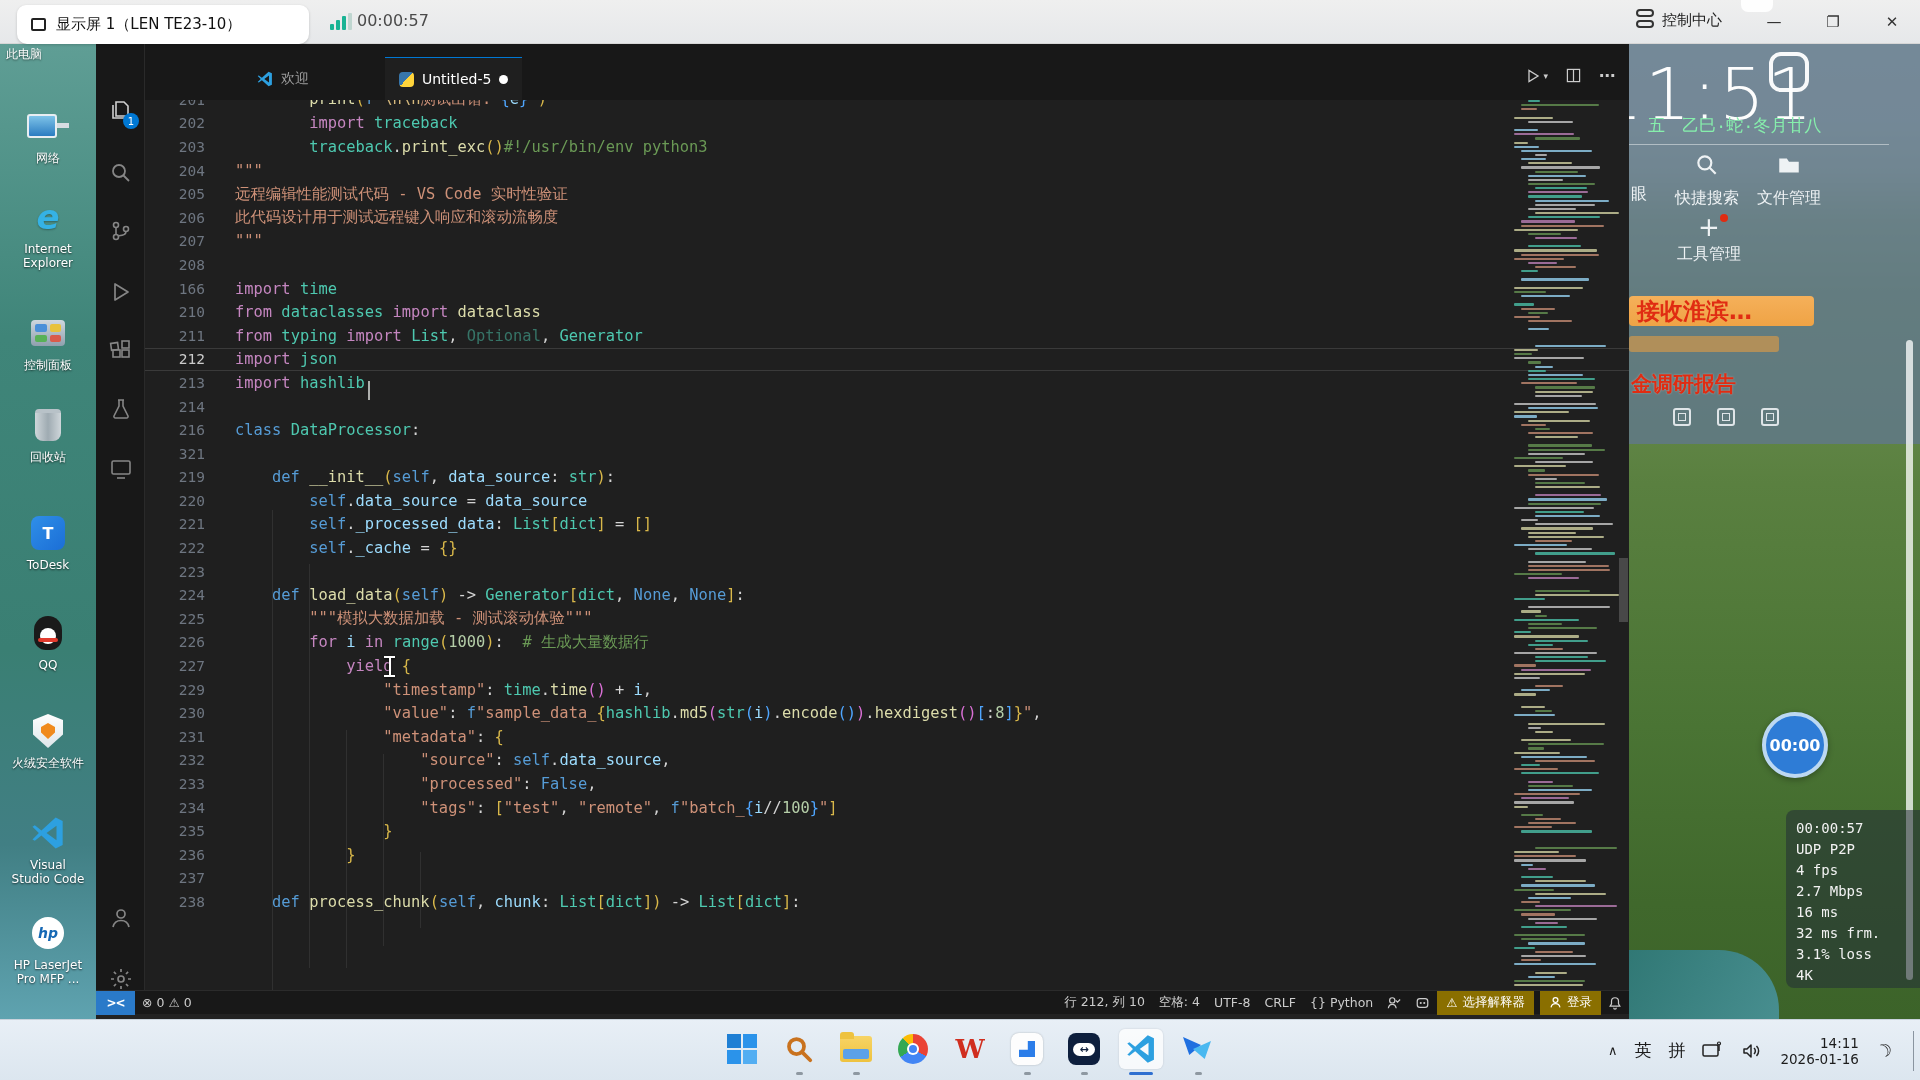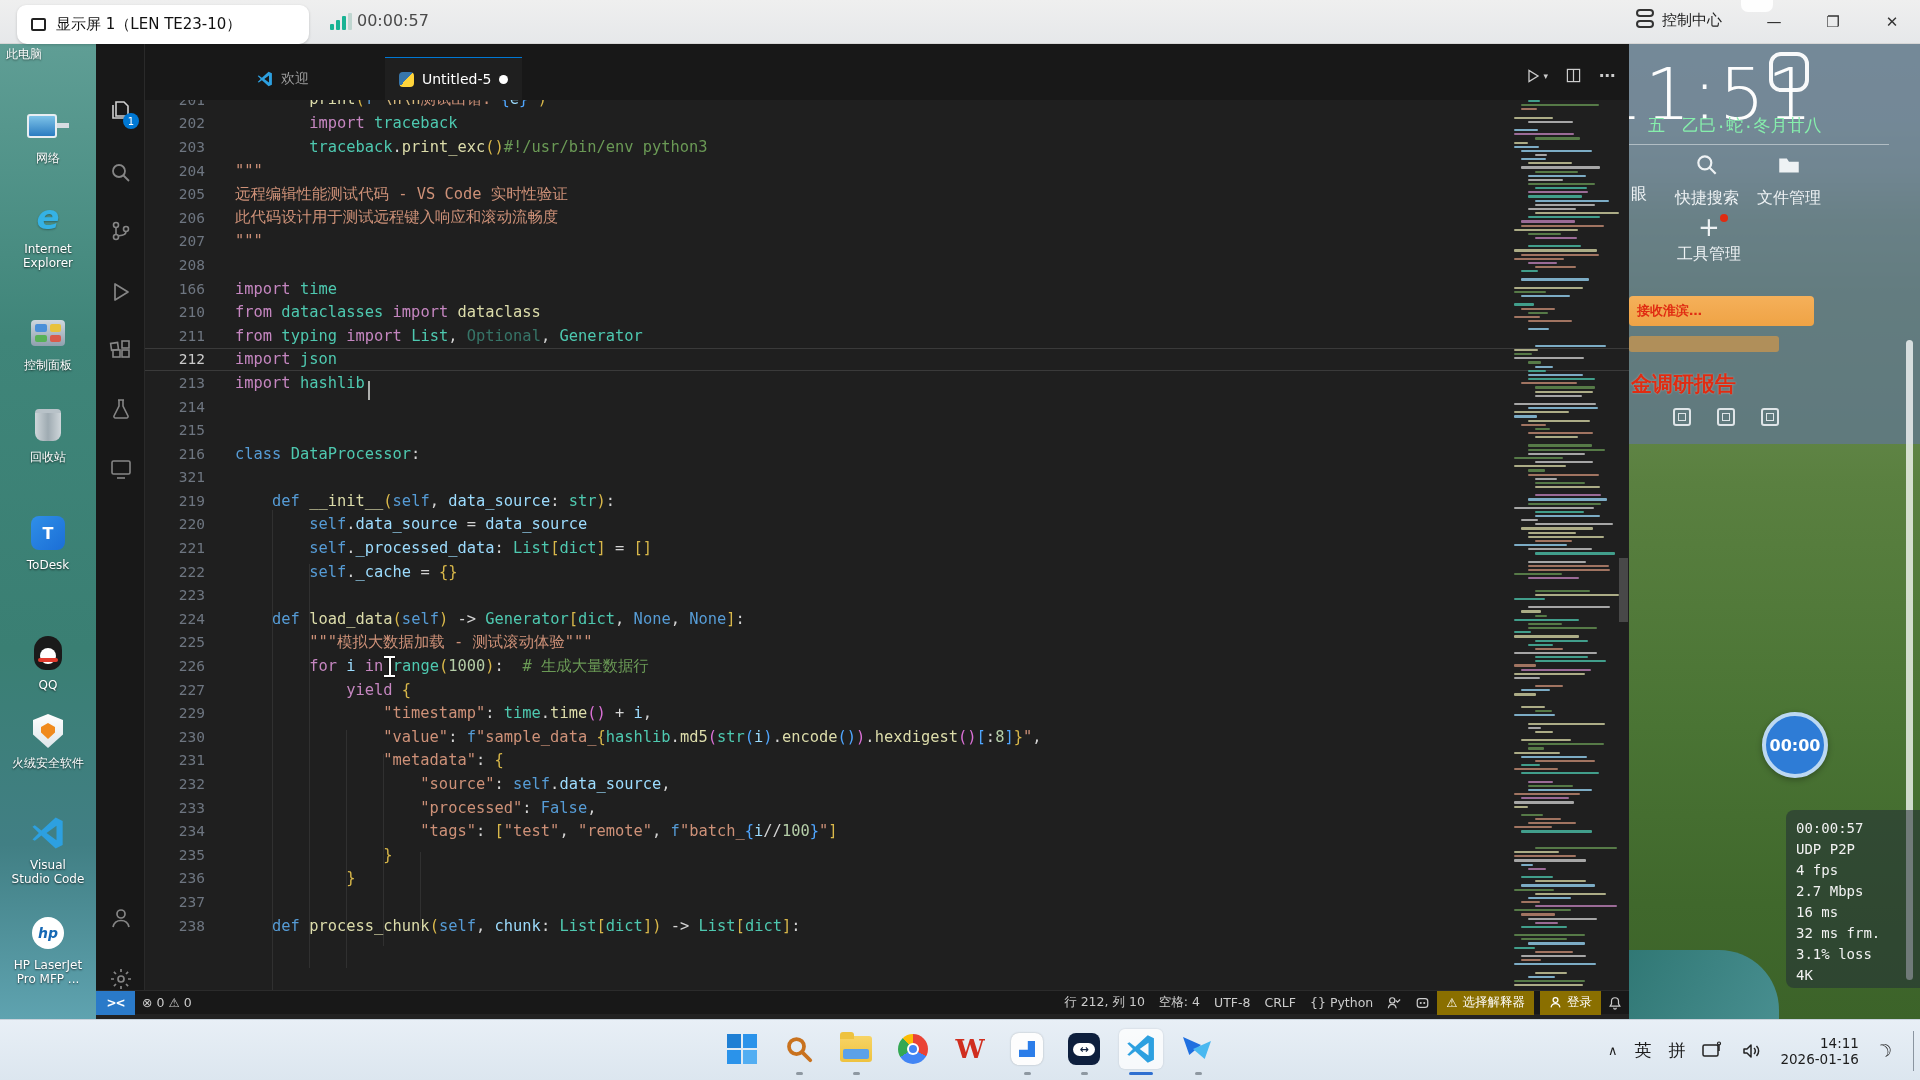--- a/index.html
+++ b/index.html
@@ -40,21 +40,21 @@
     background:linear-gradient(120deg,#2f7a7d,#49939b);border-radius:0 60px 0 0;opacity:.9;}
   .widget{position:absolute;left:1629px;top:44px;width:291px;height:400px;
     background:rgba(96,120,138,.82);color:#fff;overflow:hidden;}
   .wclock{position:absolute;left:-32px;top:8px;font-size:72px;font-weight:200;color:#fdfdfd;letter-spacing:2px;}
   .wring{position:absolute;left:140px;top:8px;width:40px;height:40px;border:4px solid rgba(255,255,255,.95);border-radius:12px;}
   .wlunar{position:absolute;left:19px;top:70px;width:270px;font-size:17px;color:#86efac;white-space:nowrap;font-family:Liberation Mono, monospace;}
   .wdiv{position:absolute;left:0;top:100px;width:260px;height:1px;background:rgba(255,255,255,.45);}
   .witem{position:absolute;display:flex;flex-direction:column;align-items:center;gap:6px;color:#eef2f4;font-size:16px;}
   .wpartial{position:absolute;left:2px;top:140px;font-size:16px;color:#eef2f4;}
   .banner1{position:absolute;left:0px;top:252px;width:185px;height:30px;background:linear-gradient(#f5b05a,#efa345);
-    border-radius:4px;display:flex;align-items:center;padding:0 8px;font-size:13px;font-weight:bold;color:#e02c12;white-space:nowrap;overflow:hidden;}
+    border-radius:4px;display:flex;align-items:center;padding:0 8px;font-size:23px;font-weight:bold;color:#e02c12;white-space:nowrap;overflow:hidden;}
   .banner2{position:absolute;left:0px;top:292px;width:150px;height:16px;background:rgba(240,160,60,.55);border-radius:3px;}
   .report{position:absolute;left:2px;top:326px;font-size:21px;font-weight:bold;color:#e02c12;text-shadow:0 0 2px rgba(255,255,255,.4);}
   .qrrow{position:absolute;left:44px;top:364px;display:flex;gap:26px;color:#dfe5e8;}
   .qrrow .q{width:18px;height:18px;border:2px solid #dfe5e8;border-radius:3px;position:relative;}
   .qrrow .q:after{content:"";position:absolute;inset:3px;border:1px solid #dfe5e8;}
   .wscroll{position:absolute;left:1906px;top:340px;width:7px;height:640px;background:rgba(255,255,255,.75);border-radius:4px;}
 
   .timer-badge{position:absolute;left:1762px;top:712px;width:66px;height:66px;border-radius:50%;
     background:#2e7cd6;border:4px solid #bcd8f2;display:flex;align-items:center;justify-content:center;
     color:#fff;font-size:16px;font-weight:bold;box-shadow:0 2px 6px rgba(0,0,0,.3);}
@@ -156,21 +156,21 @@
           <div style="width:26px;height:32px;background:linear-gradient(90deg,#cfd6da,#9fabb2 50%,#cfd6da);border-radius:4px 4px 8px 8px;border-top:4px solid #b8c2c8;"></div>
         </div>
                  <div class="lb">回收站</div>
       </div>
       <div class="dicon" style="top: 512px; left: 0px;">
         <div class="ig">
           <div style="width:34px;height:34px;border-radius:8px;background:linear-gradient(135deg,#2f8fe8,#1b6ed6);color:#fff;font-weight:bold;font-size:16px;display:flex;align-items:center;justify-content:center;">T</div>
         </div>
                  <div class="lb">ToDesk</div>
       </div>
-      <div class="dicon" style="top: 632px; left: 0px;">
+      <div class="dicon" style="top: 612px; left: 0px;">
         <div class="ig">
           <div style="position:relative;width:28px;height:34px;background:#1a1a1a;border-radius:14px 14px 12px 12px;">
             <i style="position:absolute;left:6px;top:12px;width:16px;height:16px;background:#fff;border-radius:50%;"></i>
             <i style="position:absolute;left:4px;top:22px;width:20px;height:4px;background:#e23b2e;border-radius:2px;"></i>
           </div>
         </div>
                  <div class="lb">QQ</div>
       </div>
       <div class="dicon" style="top: 710px; left: 0px;">
         <div class="ig">
@@ -342,21 +342,20 @@
           <div class="cline"><span class="num">205</span><span class="ct"><span class="seg-s">远程编辑性能测试代码 - VS Code 实时性验证</span></span></div>
           <div class="cline"><span class="num">206</span><span class="ct"><span class="seg-s">此代码设计用于测试远程键入响应和滚动流畅度</span></span></div>
           <div class="cline"><span class="num">207</span><span class="ct"><span class="seg-s">"""</span></span></div>
           <div class="cline"><span class="num">208</span><span class="ct"></span></div>
           <div class="cline"><span class="num">166</span><span class="ct"><span class="seg-k">import</span><span class="seg-p"> </span><span class="seg-t">time</span></span></div>
           <div class="cline"><span class="num">210</span><span class="ct"><span class="seg-k">from</span><span class="seg-p"> </span><span class="seg-t">dataclasses</span><span class="seg-p"> </span><span class="seg-k">import</span><span class="seg-p"> </span><span class="seg-f">dataclass</span></span></div>
           <div class="cline"><span class="num">211</span><span class="ct"><span class="seg-k">from</span><span class="seg-p"> </span><span class="seg-t">typing</span><span class="seg-p"> </span><span class="seg-k">import</span><span class="seg-p"> </span><span class="seg-t">List</span><span class="seg-p">, </span><span class="seg-fade">Optional</span><span class="seg-p">, </span><span class="seg-t">Generator</span></span></div>
           <div class="cline cur"><span class="num">212</span><span class="ct"><span class="seg-k">import</span><span class="seg-p"> </span><span class="seg-t">json</span></span></div>
           <div class="cline"><span class="num">213</span><span class="ct"><span class="seg-k">import</span><span class="seg-p"> </span><span class="seg-t">hashlib</span></span></div>
           <div class="cline"><span class="num">214</span><span class="ct"></span></div>
-          <div class="cline"><span class="num">215</span><span class="ct"></span></div>
           <div class="cline"><span class="num">216</span><span class="ct"><span class="seg-d">class</span><span class="seg-p"> </span><span class="seg-t">DataProcessor</span><span class="seg-p">:</span></span></div>
           <div class="cline"><span class="num">321</span><span class="ct"></span></div>
           <div class="cline"><span class="num">219</span><span class="ct"><span class="seg-p">    </span><span class="seg-d">def</span><span class="seg-p"> </span><span class="seg-f">__init__</span><span class="seg-g">(</span><span class="seg-d">self</span><span class="seg-p">, </span><span class="seg-v">data_source</span><span class="seg-p">: </span><span class="seg-t">str</span><span class="seg-g">)</span><span class="seg-p">:</span></span></div>
           <div class="cline"><span class="num">220</span><span class="ct"><span class="seg-p">        </span><span class="seg-d">self</span><span class="seg-p">.</span><span class="seg-v">data_source</span><span class="seg-p"> = </span><span class="seg-v">data_source</span></span></div>
           <div class="cline"><span class="num">221</span><span class="ct"><span class="seg-p">        </span><span class="seg-d">self</span><span class="seg-p">.</span><span class="seg-v">_processed_data</span><span class="seg-p">: </span><span class="seg-t">List</span><span class="seg-g">[</span><span class="seg-t">dict</span><span class="seg-g">]</span><span class="seg-p"> = </span><span class="seg-g">[]</span></span></div>
           <div class="cline"><span class="num">222</span><span class="ct"><span class="seg-p">        </span><span class="seg-d">self</span><span class="seg-p">.</span><span class="seg-v">_cache</span><span class="seg-p"> = </span><span class="seg-g">{}</span></span></div>
           <div class="cline"><span class="num">223</span><span class="ct"></span></div>
           <div class="cline"><span class="num">224</span><span class="ct"><span class="seg-p">    </span><span class="seg-d">def</span><span class="seg-p"> </span><span class="seg-f">load_data</span><span class="seg-g">(</span><span class="seg-d">self</span><span class="seg-g">)</span><span class="seg-p"> -&gt; </span><span class="seg-t">Generator</span><span class="seg-g">[</span><span class="seg-t">dict</span><span class="seg-p">, </span><span class="seg-d">None</span><span class="seg-p">, </span><span class="seg-d">None</span><span class="seg-g">]</span><span class="seg-p">:</span></span></div>
           <div class="cline"><span class="num">225</span><span class="ct"><span class="seg-p">        </span><span class="seg-s">"""模拟大数据加载 - 测试滚动体验"""</span></span></div>
           <div class="cline"><span class="num">226</span><span class="ct"><span class="seg-p">        </span><span class="seg-k">for</span><span class="seg-p"> </span><span class="seg-v">i</span><span class="seg-p"> </span><span class="seg-k">in</span><span class="seg-p"> </span><span class="seg-t">range</span><span class="seg-g">(</span><span class="seg-n">1000</span><span class="seg-g">)</span><span class="seg-p">:  </span><span class="seg-c"># 生成大量数据行</span></span></div>

